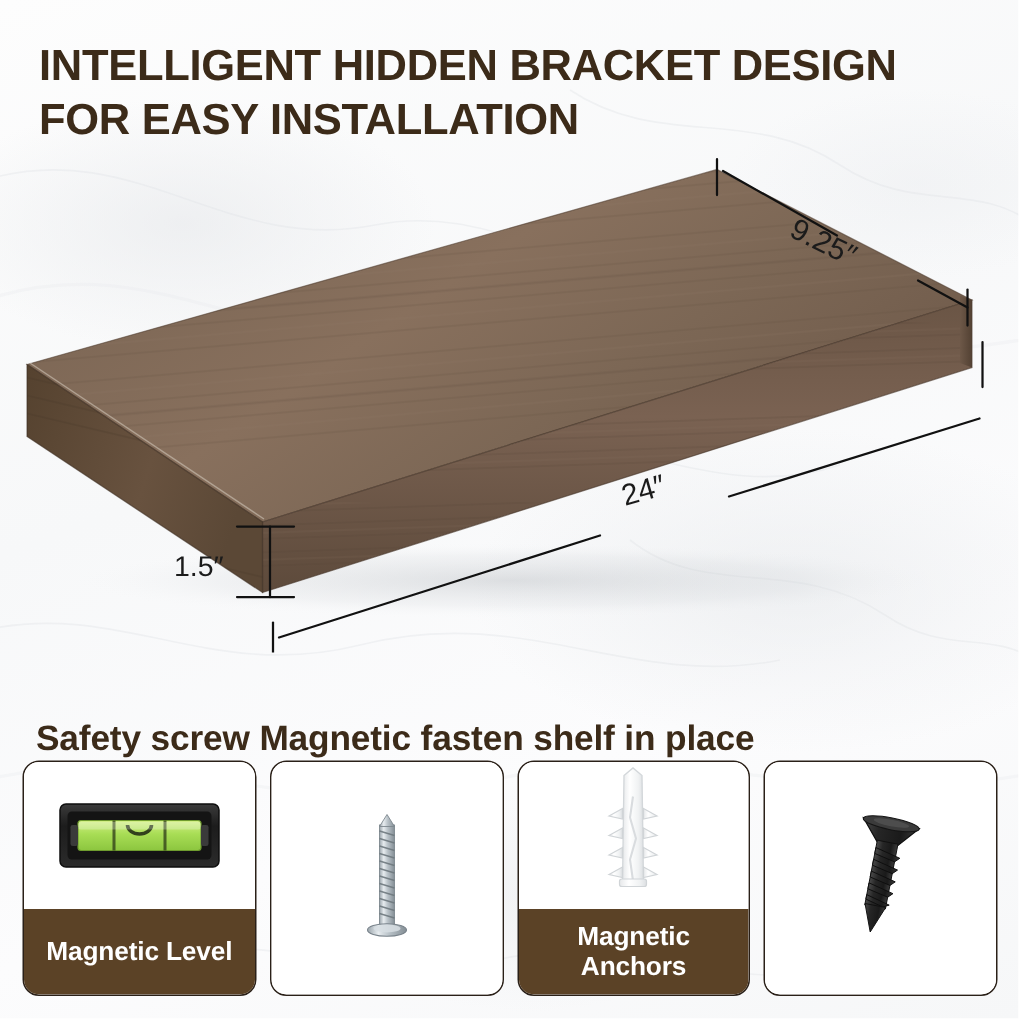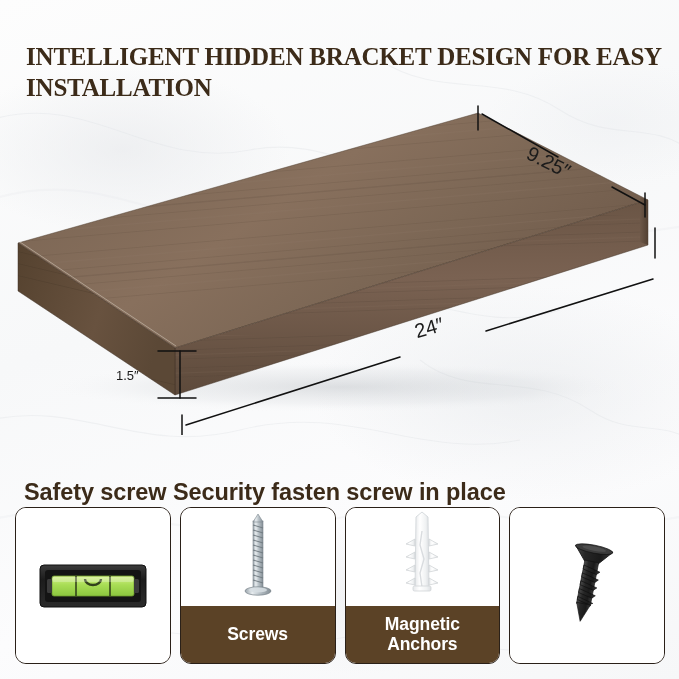--- a/index.html
+++ b/index.html
@@ -32,28 +32,27 @@
     position: absolute;
     inset: 0;
     pointer-events: none;
     opacity: 0.5;
   }
 
   
   #headline {
     position: absolute;
     left: 26px;
-    top: 24px;
+    top: 8px;
     width: 640px;
-    font-size: 25px;
+    font-size: 29px;
     line-height: 1.24;
     font-weight: 700;
     letter-spacing: -0.2px;
     color: #3c2b19;
-    font-family: Liberation Serif, serif;
   }
 
   
   #shelf-illustration {
     position: absolute;
     left: 0;
     top: 95px;
     width: 679px;
     height: 340px;
   }
@@ -75,21 +74,21 @@
   #dim-width-label {
     left: 412px;
     top: 321px;
     font-size: 20px;
     transform: rotate(-16deg);
     transform-origin: left top;
   }
   #dim-thickness-label {
     left: 116px;
     top: 368px;
-    font-size: 13px;
+    font-size: 19px;
   }
 
   
   #subtitle {
     position: absolute;
     left: 24px;
     top: 459px;
     font-size: 23.5px;
     font-weight: 600;
     color: #3c2b19;
@@ -303,21 +302,21 @@
         <line x1="158" y1="256" x2="196" y2="256"></line>
         <line x1="158" y1="303" x2="196" y2="303"></line>
       </g>
     </g>
   </svg>
 
   <span class="dim-label" id="dim-depth-label">9.25″</span>
   <span class="dim-label" id="dim-width-label">24″</span>
   <span class="dim-label" id="dim-thickness-label">1.5″</span>
 
-  <h2 id="subtitle">Safety screw Security fasten screw in place</h2>
+  <h2 id="subtitle">Safety screw Magnetic fasten shelf in place</h2>
 
   <div id="cards">
 
     <div class="card">
       <div class="card-media">
         <svg class="card-icon-svg" width="108" height="46" viewBox="0 0 108 46">
           <defs>
             <linearGradient id="lvlBody" x1="0" y1="0" x2="0" y2="1">
               <stop offset="0%" stop-color="#3b3b3b"></stop>
               <stop offset="35%" stop-color="#1c1c1c"></stop>
@@ -333,20 +332,21 @@
           <rect x="6" y="7" width="96" height="32" rx="3" fill="#141414"></rect>
           <rect x="13" y="13" width="82" height="20" rx="2" fill="url(#vialG)" stroke="#6f9c2e" stroke-width="0.8"></rect>
           <rect x="36" y="13" width="2" height="20" fill="#2c3a17" opacity="0.75"></rect>
           <rect x="70" y="13" width="2" height="20" fill="#2c3a17" opacity="0.75"></rect>
           <path d="M46,16 a8,6 0 0 0 16,0" fill="none" stroke="#32421c" stroke-width="2.4"></path>
           <rect x="8" y="16" width="5" height="14" rx="1.5" fill="#3a3a3a"></rect>
           <rect x="95" y="16" width="5" height="14" rx="1.5" fill="#3a3a3a"></rect>
           <rect x="13" y="14" width="82" height="5" rx="2" fill="#ffffff" opacity="0.25"></rect>
         </svg>
       </div>
+      <div class="card-footer">Magnetic Level</div>
     </div>
 
     <div class="card">
       <div class="card-media">
         <svg class="card-icon-svg" width="40" height="92" viewBox="0 0 40 92">
           <defs>
             <linearGradient id="screwSteel" x1="0" y1="0" x2="1" y2="0">
               <stop offset="0%" stop-color="#9aa4ab"></stop>
               <stop offset="28%" stop-color="#e7ecef"></stop>
               <stop offset="55%" stop-color="#b9c2c8"></stop>
@@ -370,21 +370,20 @@
               <path d="M15,54 L25,57"></path>
             <path d="M15,59 L25,62"></path>
               <path d="M15,64 L25,67"></path>
               <path d="M15,69 L25,72"></path>
           </g>
 
           <ellipse cx="20" cy="80" rx="13" ry="4.2" fill="url(#screwSteel)" stroke="#78828a" stroke-width="0.7"></ellipse>
           <ellipse cx="20" cy="79" rx="9" ry="2.6" fill="#d7dee3" opacity="0.85"></ellipse>
         </svg>
       </div>
-      <div class="card-footer">Screws</div>
     </div>
 
     <div class="card">
       <div class="card-media">
         <svg class="card-icon-svg" width="48" height="92" viewBox="0 0 48 92">
           <defs>
             <linearGradient id="anchorW" x1="0" y1="0" x2="1" y2="0">
               <stop offset="0%" stop-color="#e6e8ea"></stop>
               <stop offset="35%" stop-color="#ffffff"></stop>
               <stop offset="75%" stop-color="#f0f2f3"></stop>

